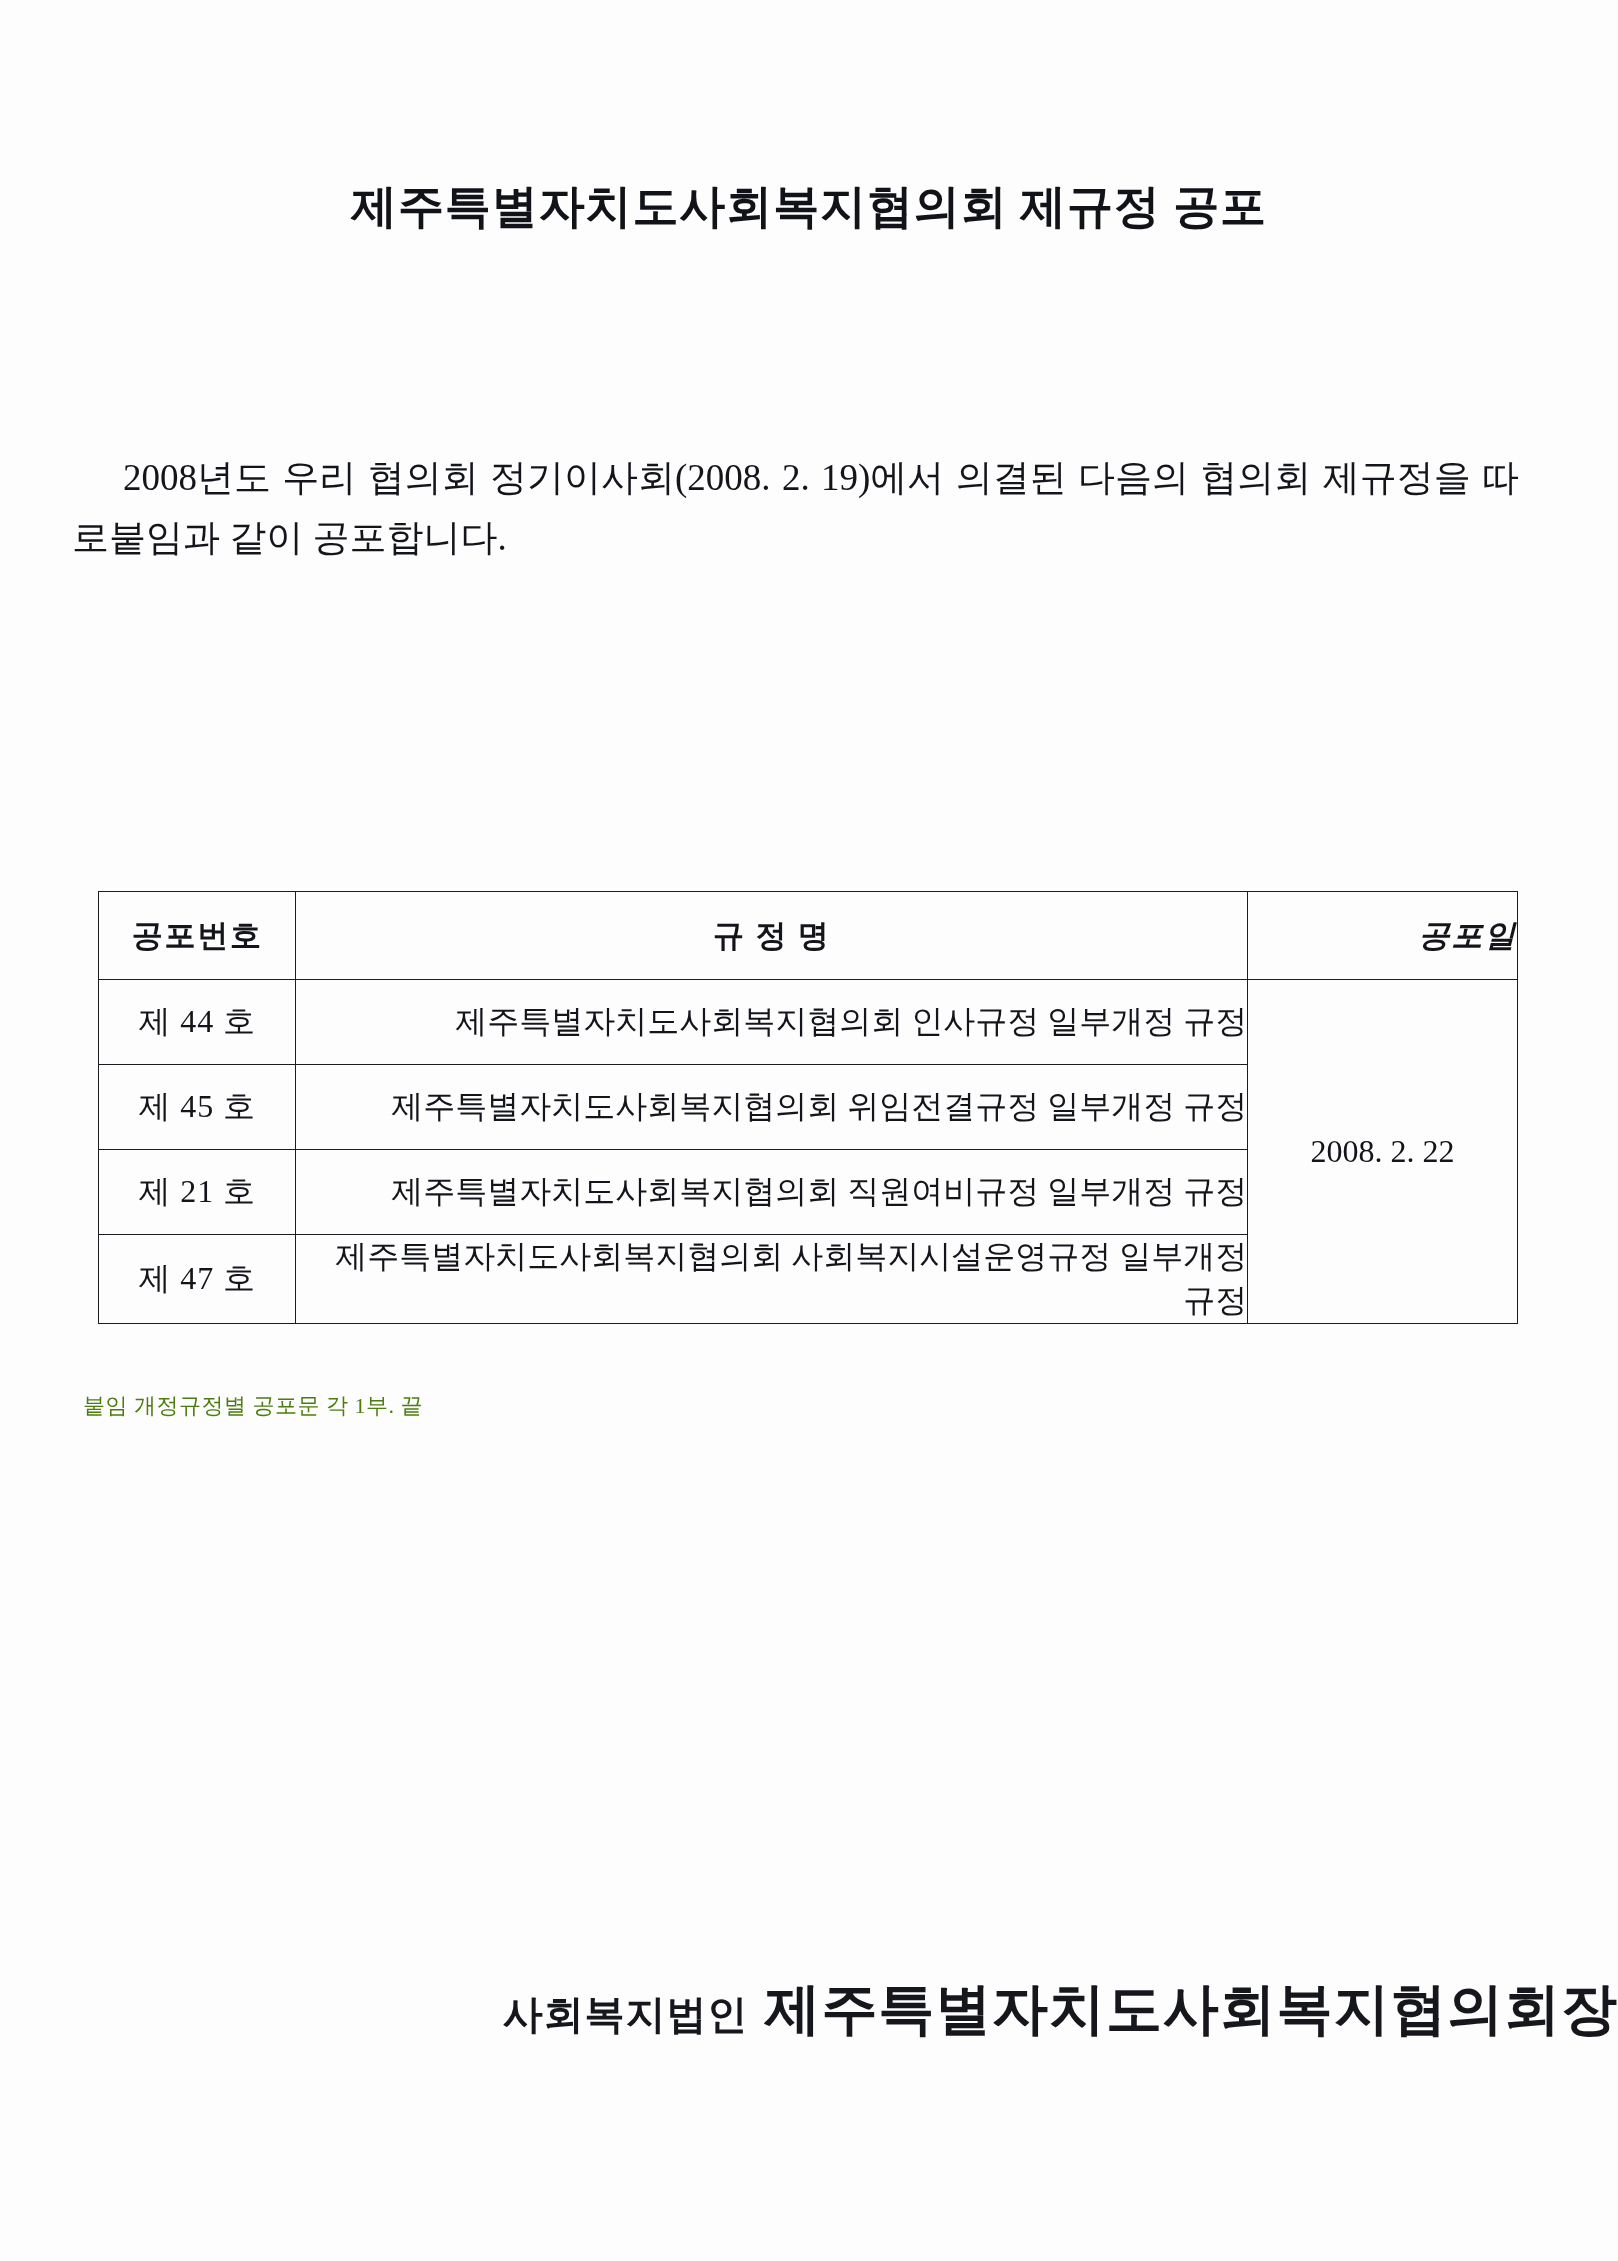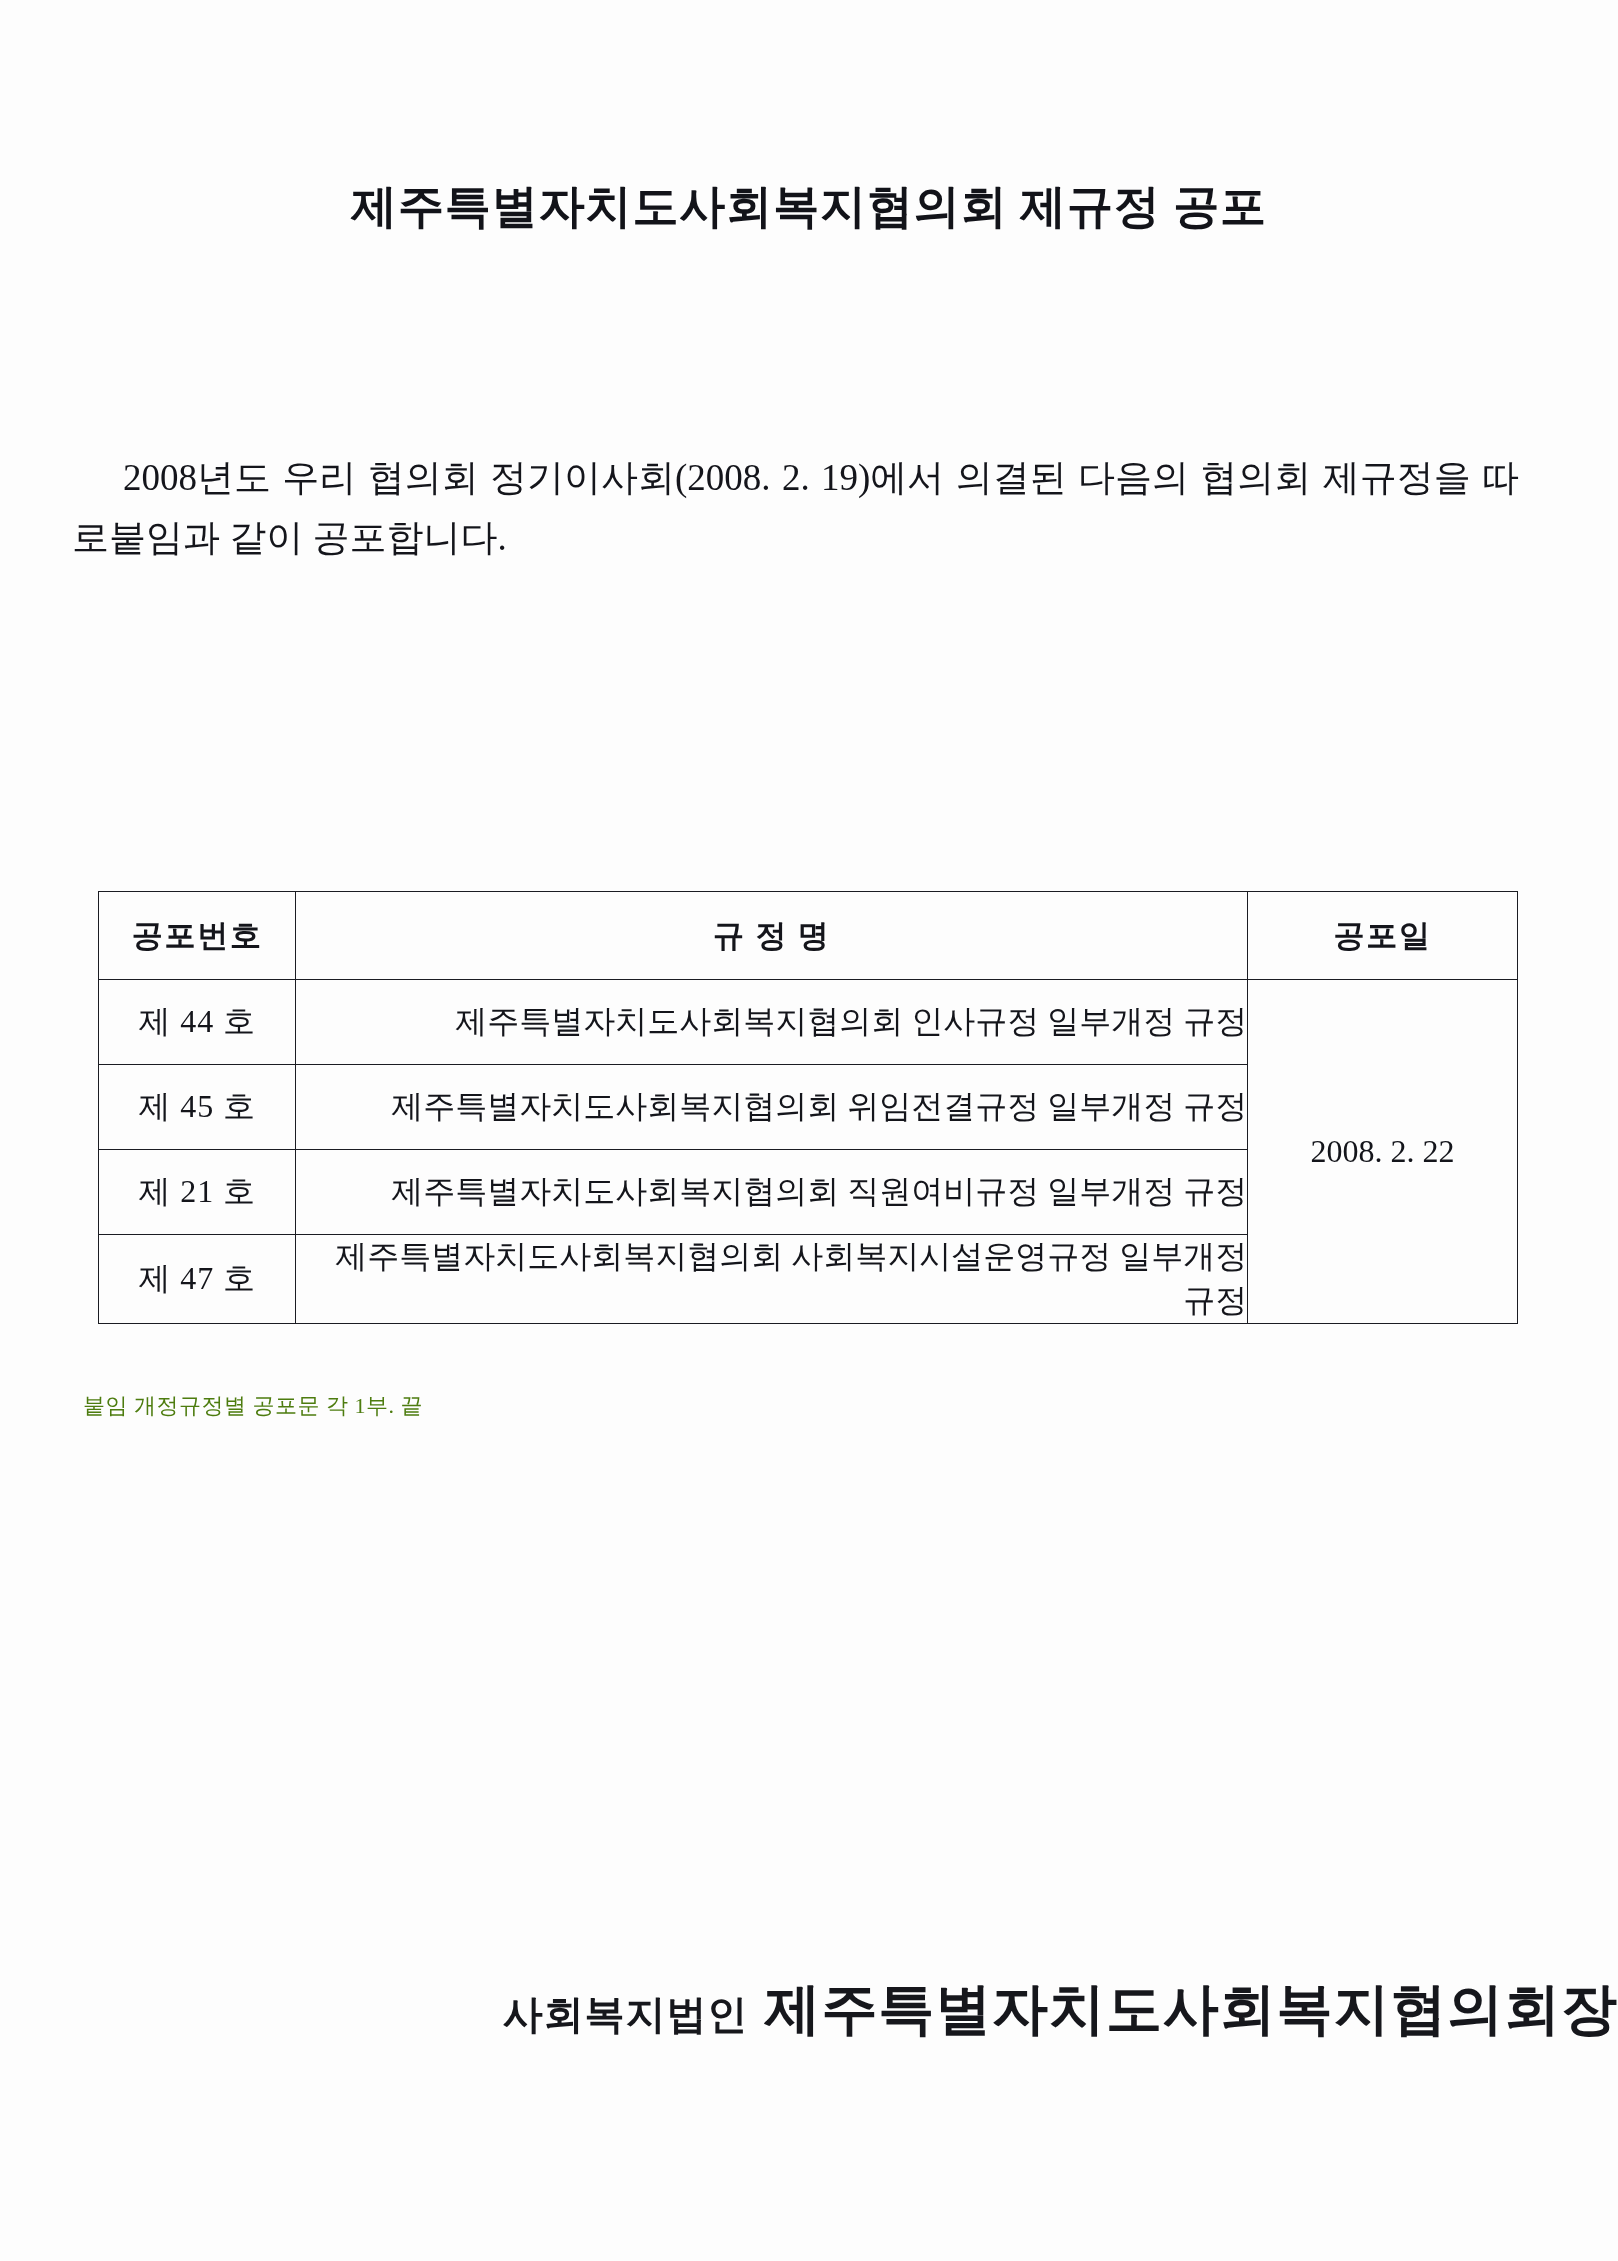--- a/index.html
+++ b/index.html
@@ -74,21 +74,21 @@
     vertical-align: middle;
   }
   table.reg-table thead th {
     height: 87px;
     font-weight: bold;
     font-size: 31px;
     letter-spacing: 1.8px;
   }
   .col-no { width: 172px; text-align: center; }
   .col-name { width: 829px; }
-  .col-date { width: 235px; text-align: center; }
+  .col-date { width: 235px; text-align: right; font-style: italic; }
 
   table.reg-table tbody td {
     height: 84px;
   }
   td.cell-no {
     text-align: center;
     font-size: 32px;
     letter-spacing: 0.9px;
   }
   td.cell-name {

